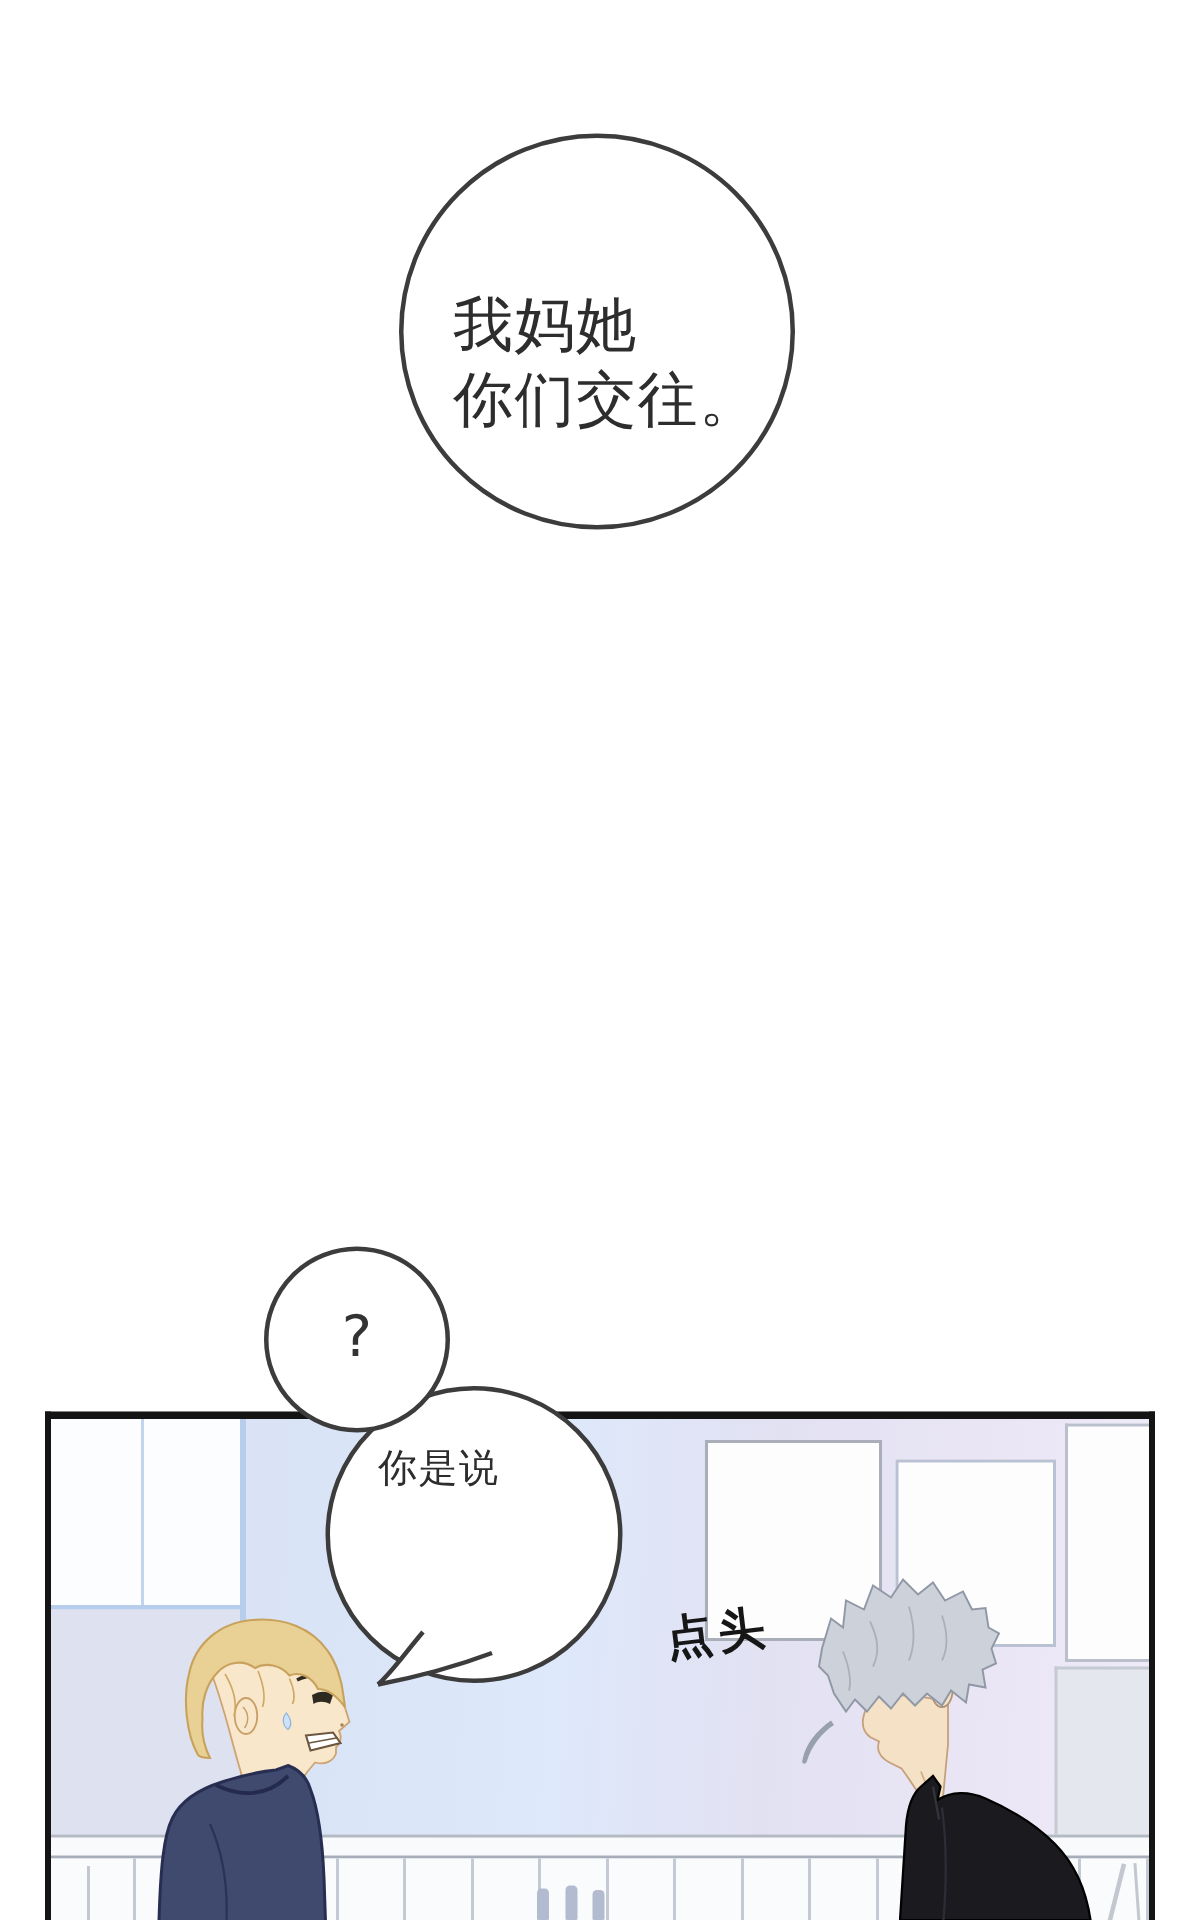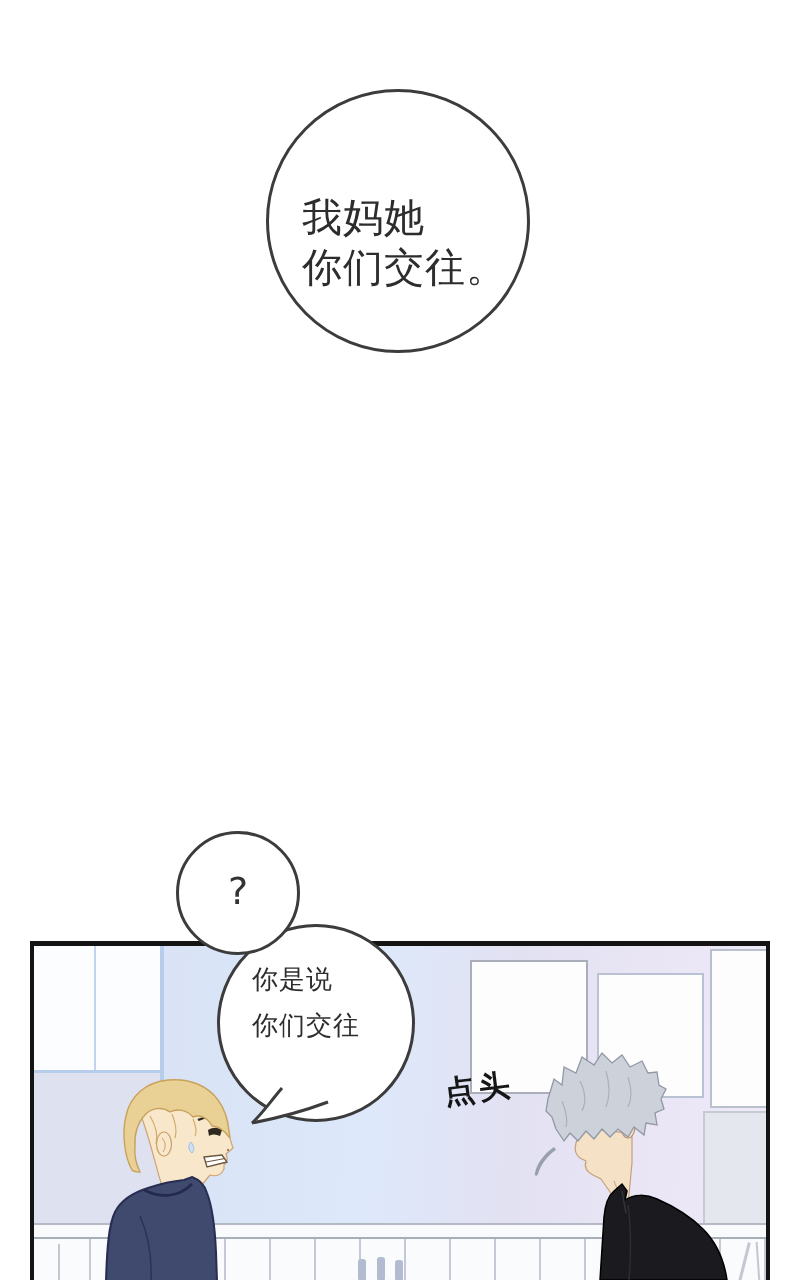--- a/index.html
+++ b/index.html
@@ -151,20 +151,19 @@
   </div>
 
   <div class="bubble bubble-reply"></div>
   <svg class="bubble-tail" viewBox="0 0 140 60">
     <path d="M82,10 L52,45 L128,25 Z" fill="#ffffff"></path>
     <path d="M82,10 C70,24 62,36 52,45" stroke="#3c3c3c" stroke-width="3" fill="none"></path>
     <path d="M52,45 C78,40 104,33 128,24" stroke="#3c3c3c" stroke-width="3" fill="none"></path>
   </svg>
   <div class="speech-text reply-text">
     <div>你是说</div>
-    <div>你们交往</div>
   </div>
 
   <div class="bubble bubble-q">
     <span class="q-text">?</span>
   </div>
 
 </div>
 
 </body></html>

